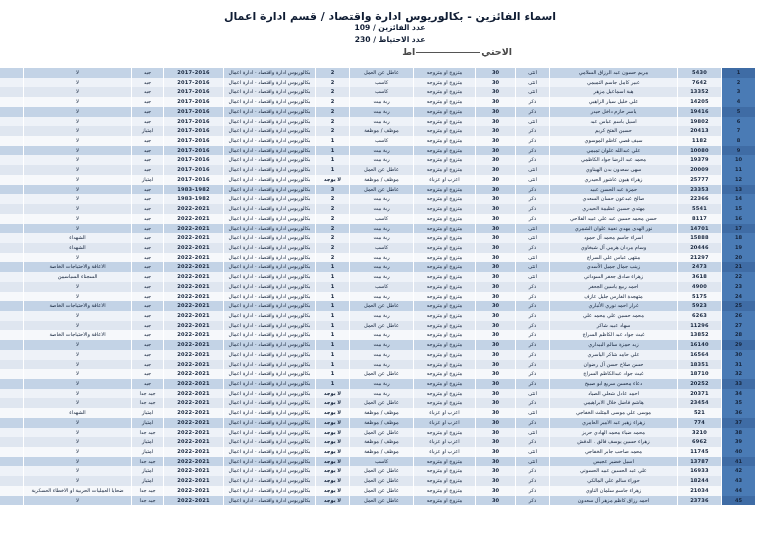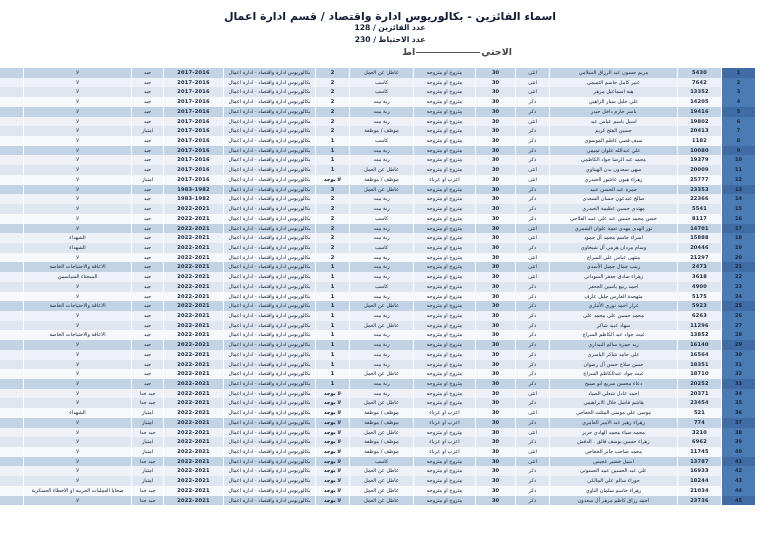--- a/index.html
+++ b/index.html
@@ -120,21 +120,21 @@
   td.job{font-size:5px;}
   td.gender{font-size:5px;}
 </style>
 </head>
 <body>
 
 <div class="page">
 
   <div class="doc-header">
     <div class="hline title">اسماء الفائزين - بكالوريوس ادارة واقتصاد / قسم ادارة اعمال</div>
-    <div class="hline">عدد الفائزين / 128</div>
+    <div class="hline">عدد الفائزين / 109</div>
     <div class="hline">عدد الاحتياط / 230</div>
     <div class="watermark-row">
       <div class="watermark"><span>الاحتي</span><span class="stretch"></span><span>اط</span></div>
     </div>
   </div>
 
   <div class="table-wrap">
     <table class="grid">
       <colgroup>
         <col class="c-idx">

